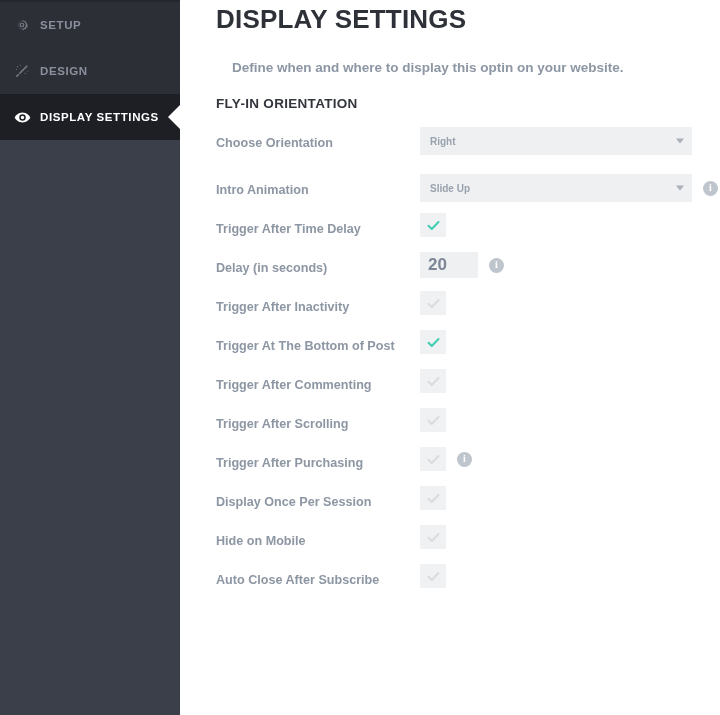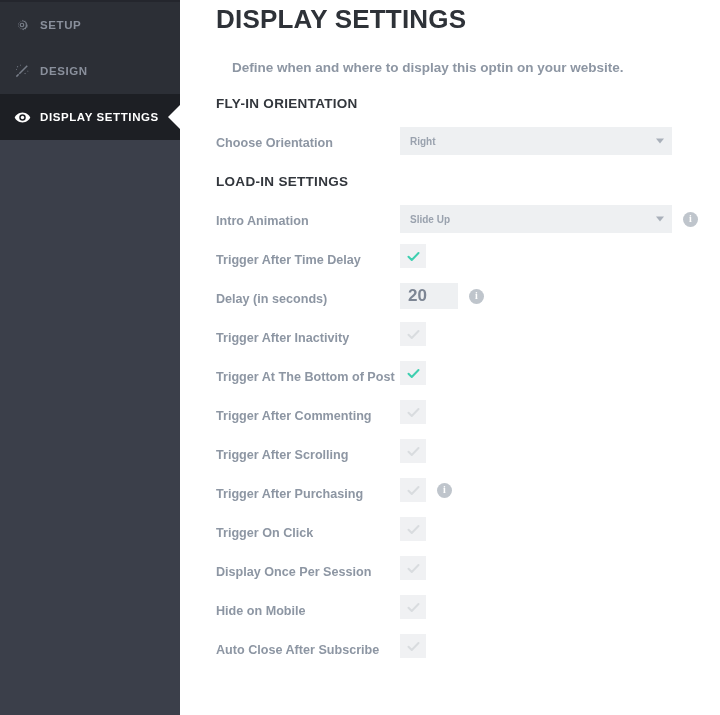--- a/index.html
+++ b/index.html
@@ -122,20 +122,21 @@
     font-weight: bold;
     letter-spacing: 0.3px;
     color: #32363c;
   }
 
   .field-row {
     display: flex;
     align-items: flex-start;
     margin-bottom: 10px;
     min-height: 26px;
+    gap: 20px;
   }
   .field-label {
     width: 184px;
     min-width: 184px;
     padding-top: 3px;
     font-size: 12.6px;
     line-height: 26px;
     font-weight: bold;
     color: #8d96a3;
   }
@@ -280,21 +281,20 @@
         <div class="field-control">
           <div class="select-box">
             <span class="select-value">Right</span>
             <span class="select-caret"></span>
           </div>
         </div>
       </div>
     </section>
 
     <section class="section">
-      <h2 class="section-title">LOAD-IN SETTINGS</h2>
 
       <div class="field-row">
         <div class="field-label">Intro Animation</div>
         <div class="field-control">
           <div class="select-box">
             <span class="select-value">Slide Up</span>
             <span class="select-caret"></span>
           </div>
           <span class="info-icon">i</span>
         </div>
@@ -368,30 +368,20 @@
         <div class="field-control">
           <span class="checkbox unchecked">
             <svg width="15" height="15" viewBox="0 0 24 24" fill="none" stroke="currentColor" stroke-width="3.2" stroke-linecap="round" stroke-linejoin="round">
                 <path d="M4 12.5l5.2 5.2L20 6.5"></path>
               </svg>
           </span>
           <span class="info-icon">i</span>
         </div>
       </div>
 
-      <div class="field-row">
-        <div class="field-label">Trigger On Click</div>
-        <div class="field-control">
-          <span class="checkbox unchecked">
-            <svg width="15" height="15" viewBox="0 0 24 24" fill="none" stroke="currentColor" stroke-width="3.2" stroke-linecap="round" stroke-linejoin="round">
-                <path d="M4 12.5l5.2 5.2L20 6.5"></path>
-              </svg>
-          </span>
-        </div>
-      </div>
 
       <div class="field-row">
         <div class="field-label">Display Once Per Session</div>
         <div class="field-control">
           <span class="checkbox unchecked">
             <svg width="15" height="15" viewBox="0 0 24 24" fill="none" stroke="currentColor" stroke-width="3.2" stroke-linecap="round" stroke-linejoin="round">
                 <path d="M4 12.5l5.2 5.2L20 6.5"></path>
               </svg>
           </span>
         </div>

